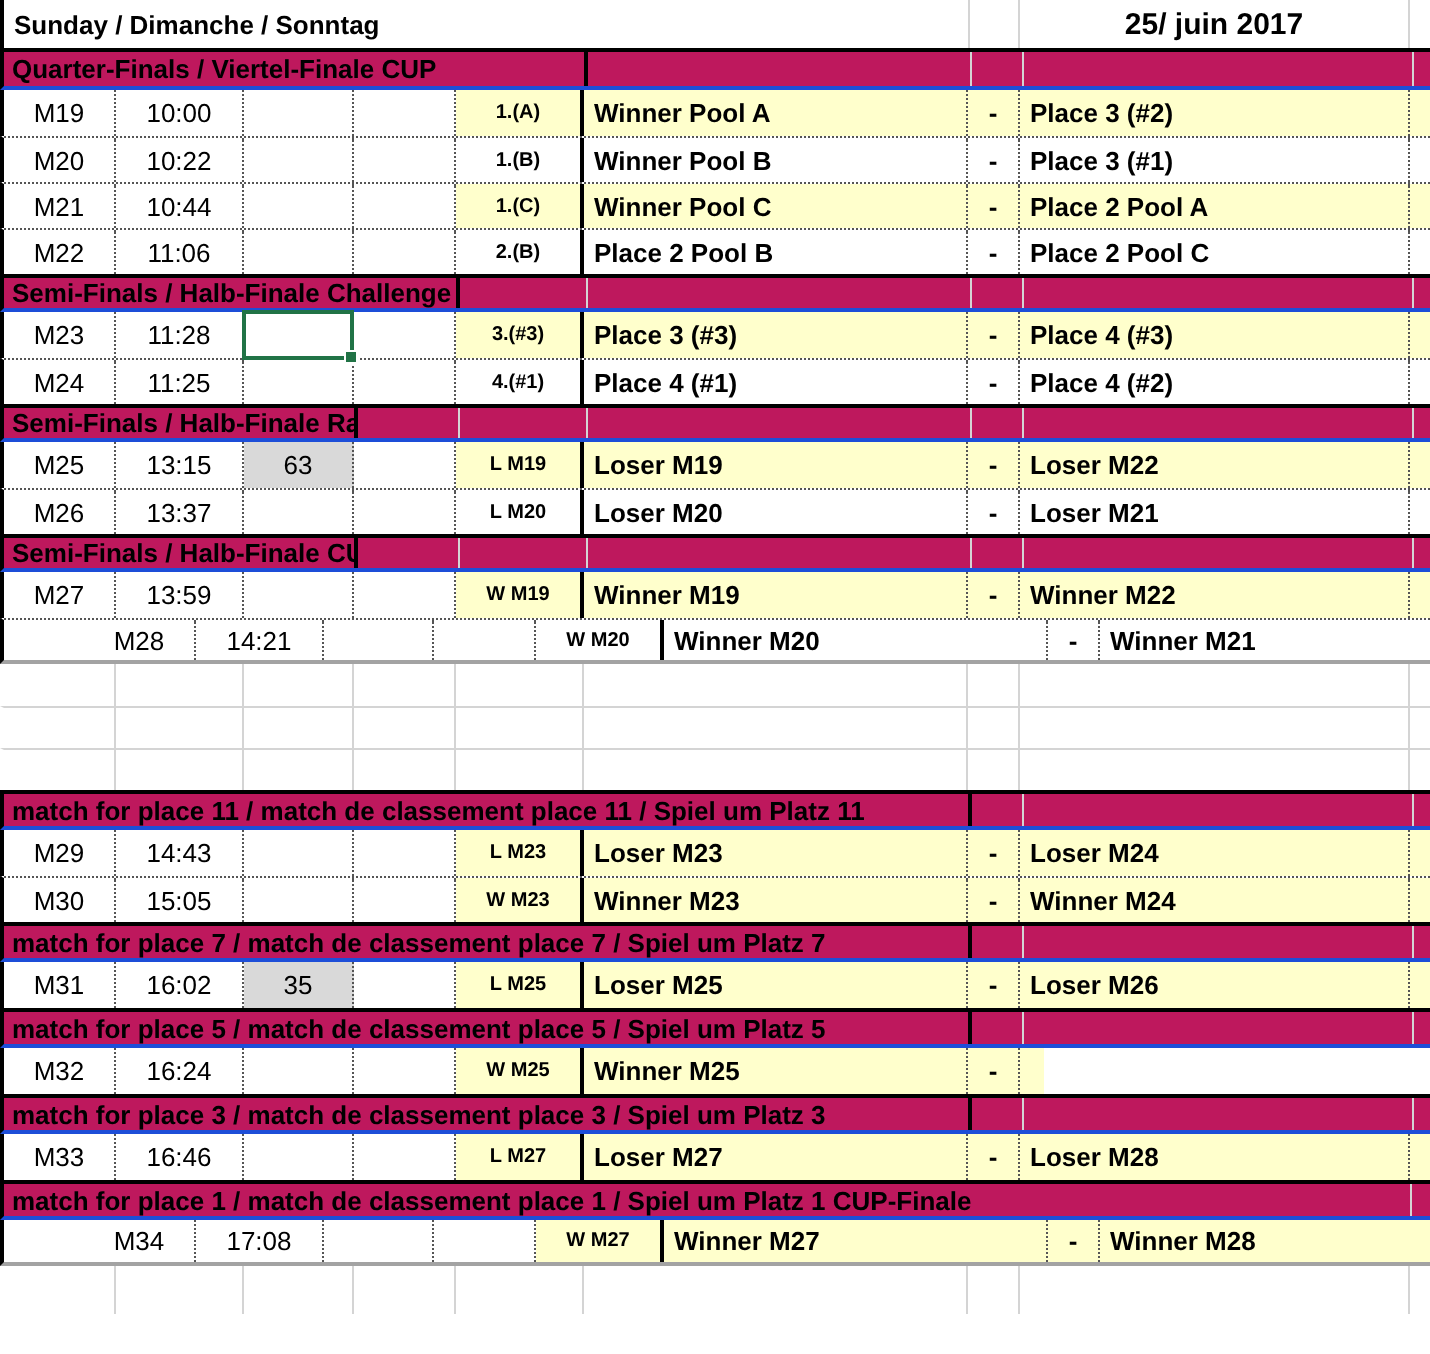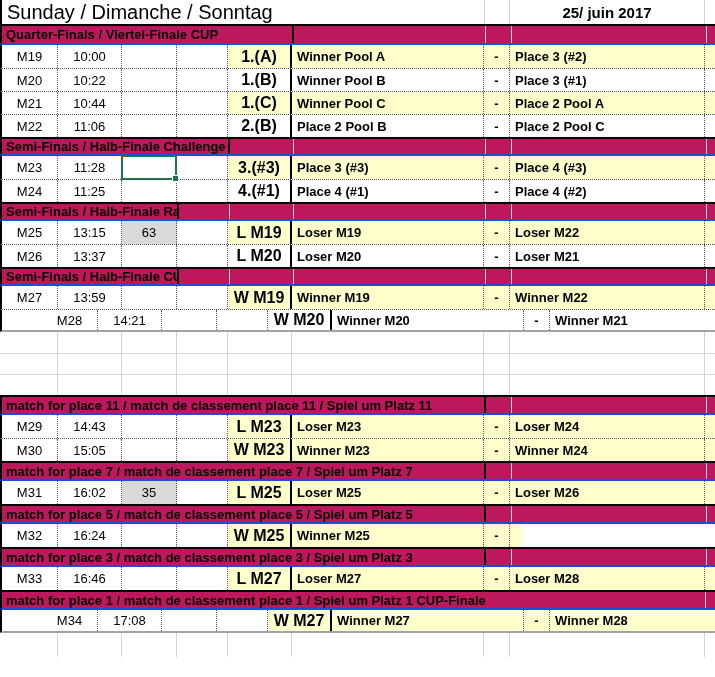--- a/index.html
+++ b/index.html
@@ -6,39 +6,39 @@
   .sheet{position:relative;width:715px;height:677px;background:#fff;overflow:hidden;
          font-family:"Liberation Sans",sans-serif;color:#000;}
   .r{display:flex;width:715px;box-sizing:border-box;border-left:2px solid #000;}
   .c{box-sizing:border-box;display:flex;align-items:center;justify-content:center;
      overflow:hidden;flex:0 0 auto;height:100%;white-space:nowrap;}
   
   .ca{width:56px}.cb{width:64px}.cc{width:55px}.cd{width:51px}.ce{width:64px}
   .cf{width:192px}.cg{width:26px}.ch{width:195px}.ci{width:12px}
   
   .trow{height:26px;border-bottom:2px solid #000;}
-  .t-label{width:482px;justify-content:flex-start;padding-left:5px;font-size:20px;font-weight:400;}
+  .t-label{width:482px;justify-content:flex-start;padding-left:5px;font-size:13px;font-weight:700;}
   .t-g{width:26px;border-left:1px solid #d4d4d4;border-right:1px solid #d4d4d4;}
   .t-date{width:195px;font-size:15px;font-weight:700;border-right:1px solid #d4d4d4;}
   .t-i{width:12px}
   
   .hdr{height:19px;border-bottom:2px solid #1d4ed8;background:#be185d;}
   .hdr-p{height:20px;}
   .bt2{border-top:2px solid #000;}
   .lbl{justify-content:flex-start;padding-left:4px;font-size:13px;font-weight:700;}
   .lw292{width:292px;border-right:2px solid #000;}
   .lw228{width:228px;border-right:2px solid #000;}
   .lw177{width:177px;border-right:2px solid #000;}
   .lw484{width:484px;border-right:2px solid #000;}
   .lwfull{width:703px;}
   .g{border-right:1px solid #d4d4d4;}
   
   .m{height:23px;font-size:13px;}
   .m .c{border-right:1px dotted #555;}
-  .m .ce{border-right:2px solid #000;font-size:16px;font-weight:700;}
+  .m .ce{border-right:2px solid #000;font-size:10px;font-weight:700;}
   .m .cf,.m .ch{justify-content:flex-start;padding-left:5px;font-weight:700;font-size:13px;}
   .m .cg{font-weight:700;}
   .m .ci{border-right:none;}
   .m + .m{border-top:1px dotted #555;}
   .bb2{border-bottom:2px solid #a3a3a3;padding-left:40px;}
   .yellow .ce,.yellow .cf,.yellow .cg,.yellow .ch,.yellow .ci{background:#FFFFCC;}
   .filled{background:#D9D9D9;}
   
   .selwrap{position:relative;overflow:visible !important;}
   .selbox{position:absolute;top:-1px;left:-1px;right:-1px;bottom:-1px;

